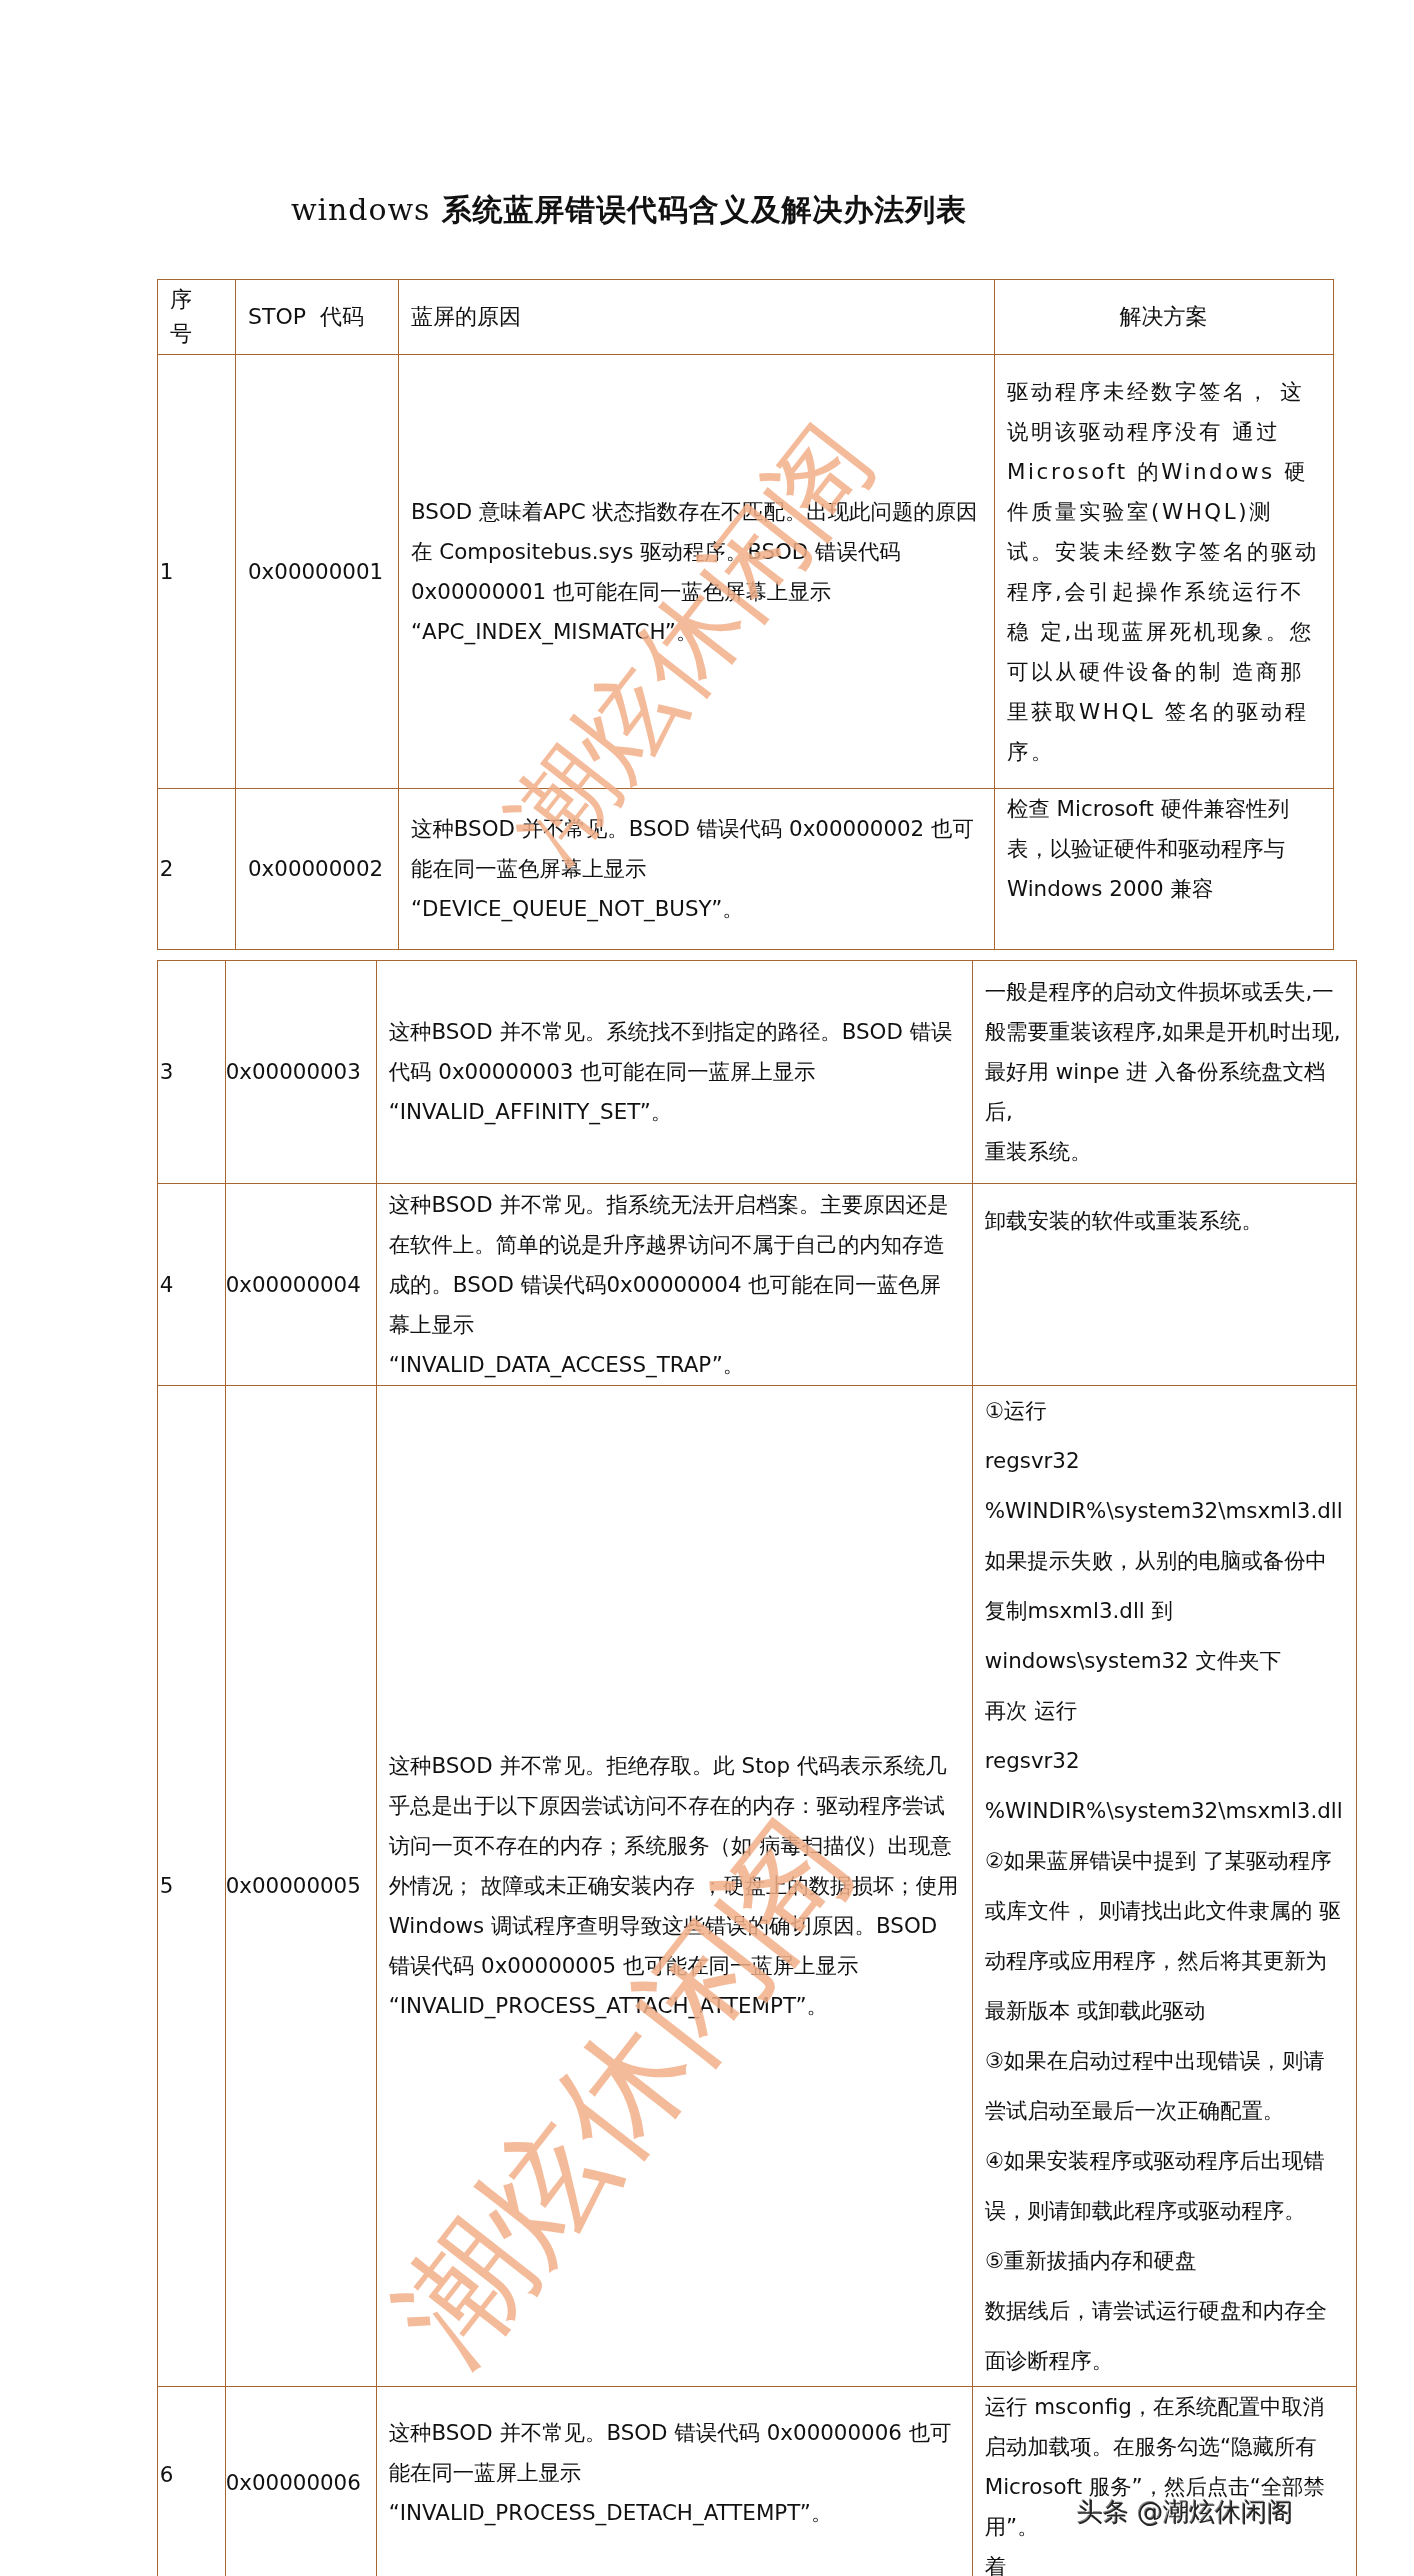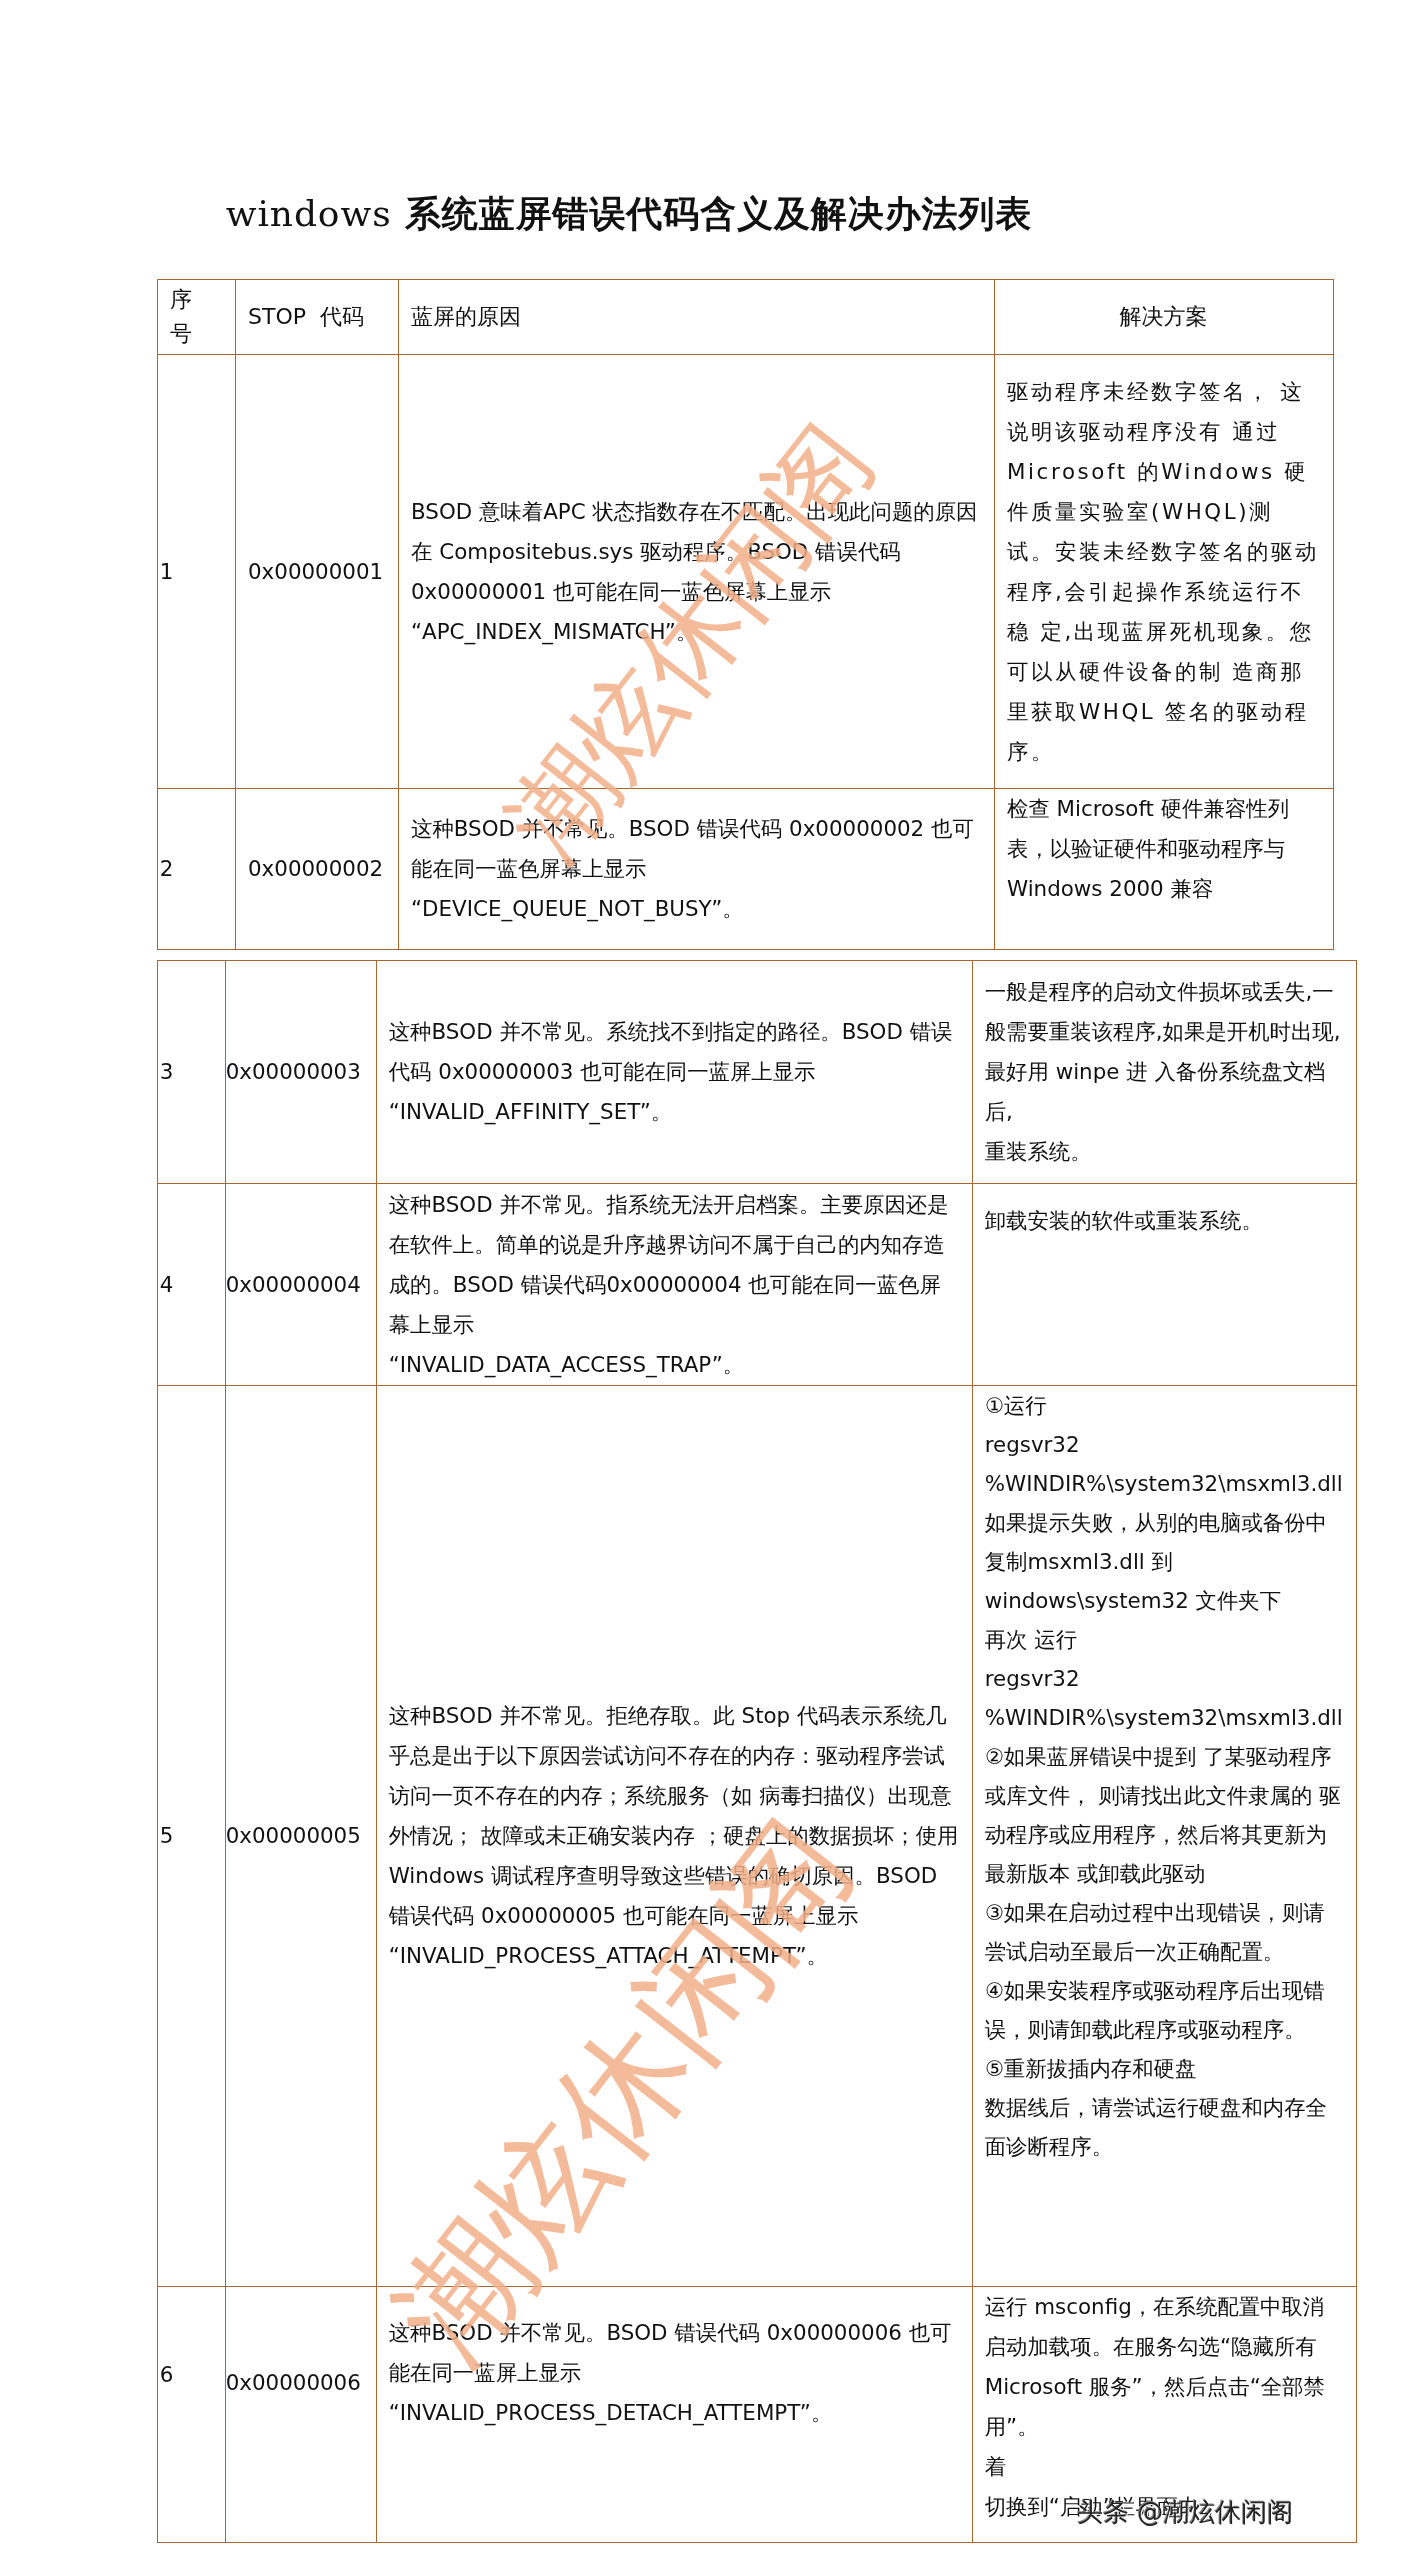--- a/index.html
+++ b/index.html
@@ -1,19 +1,19 @@
 <!DOCTYPE html>
 <html style="font-size:13.7px"><head>
 <meta charset="utf-8">
 <style>
   html, body { margin: 0; padding: 0; background: #ffffff; }
   body { width: 1414px; height: 2576px; position: relative; overflow: hidden;
          font-family: "DejaVu Sans", "Liberation Sans", sans-serif; color: #111; }
   .title { position: absolute; left: 0; width: 1258px; top: 190px; text-align: center;
-           font-size: 36px; font-weight: bold; font-family: "DejaVu Serif", "Liberation Serif", serif; color: #111; letter-spacing: 0.9px; }
+           font-size: 30px; font-weight: bold; font-family: "DejaVu Serif", "Liberation Serif", serif; color: #111; letter-spacing: 0.9px; }
   .title .latin { font-weight: normal; }
   .tbl { position: absolute; left: 157px; border-collapse: collapse; table-layout: fixed; }
   .tbl td { border: 1.7px solid #a7652f; vertical-align: middle; padding: 0 0 0 0; font-size: 21.4px; line-height: 40px; }
   .tbl .c1 { width: 65px; padding-left: 1.7px; }
   .tbl .c2 { width: 150px; }
   .tbl .c3 { width: 571px; padding-left: 12px; padding-right: 12px; }
   .tbl .c4 { width: 313px; padding-left: 12px; padding-right: 13px; }
   .hdr td { font-size: 22px; }
   .hdr .c1 { line-height: 34px; padding-left: 12px; }
   .hdr .c2 { padding-left: 12px; }
@@ -72,21 +72,21 @@
     <td class="c1">4</td>
     <td class="c2">0x00000004</td>
     <td class="c3 cell-text">这种BSOD 并不常见。指系统无法开启档案。主要原因还是在软件上。简单的说是升序越界访问不属于自己的内知存造成的。BSOD 错误代码0x00000004 也可能在同一蓝色屏幕上显示
 “INVALID_DATA_ACCESS_TRAP”。</td>
     <td class="c4 cell-text" style="vertical-align:top; padding-top:17px;">卸载安装的软件或重装系统。</td>
   </tr>
   <tr style="height:901px;">
     <td class="c1">5</td>
     <td class="c2">0x00000005</td>
     <td class="c3 cell-text">这种BSOD 并不常见。拒绝存取。此 Stop 代码表示系统几乎总是出于以下原因尝试访问不存在的内存：驱动程序尝试访问一页不存在的内存；系统服务（如 病毒扫描仪）出现意外情况； 故障或未正确安装内存 ；硬盘上的数据损坏；使用 Windows 调试程序查明导致这些错误的确切原因。BSOD 错误代码 0x00000005 也可能在同一蓝屏上显示 “INVALID_PROCESS_ATTACH_ATTEMPT”。</td>
-    <td class="c4 cell-text" style="vertical-align:top; line-height:39px;margin-left:19px;">①运行
+    <td class="c4 cell-text" style="vertical-align:top; line-height:50px;margin-left:19px;">①运行
 regsvr32 %WINDIR%\system32\msxml3.dll    如果提示失败，从别的电脑或备份中复制msxml3.dll 到 windows\system32 文件夹下
 再次 运行
 regsvr32 %WINDIR%\system32\msxml3.dll
 ②如果蓝屏错误中提到 了某驱动程序或库文件， 则请找出此文件隶属的 驱动程序或应用程序，然后将其更新为最新版本 或卸载此驱动
 ③如果在启动过程中出现错误，则请尝试启动至最后一次正确配置。
 ④如果安装程序或驱动程序后出现错误，则请卸载此程序或驱动程序。
 ⑤重新拔插内存和硬盘
 数据线后，请尝试运行硬盘和内存全面诊断程序。</td>
   </tr>
   <tr style="height:256px;">

